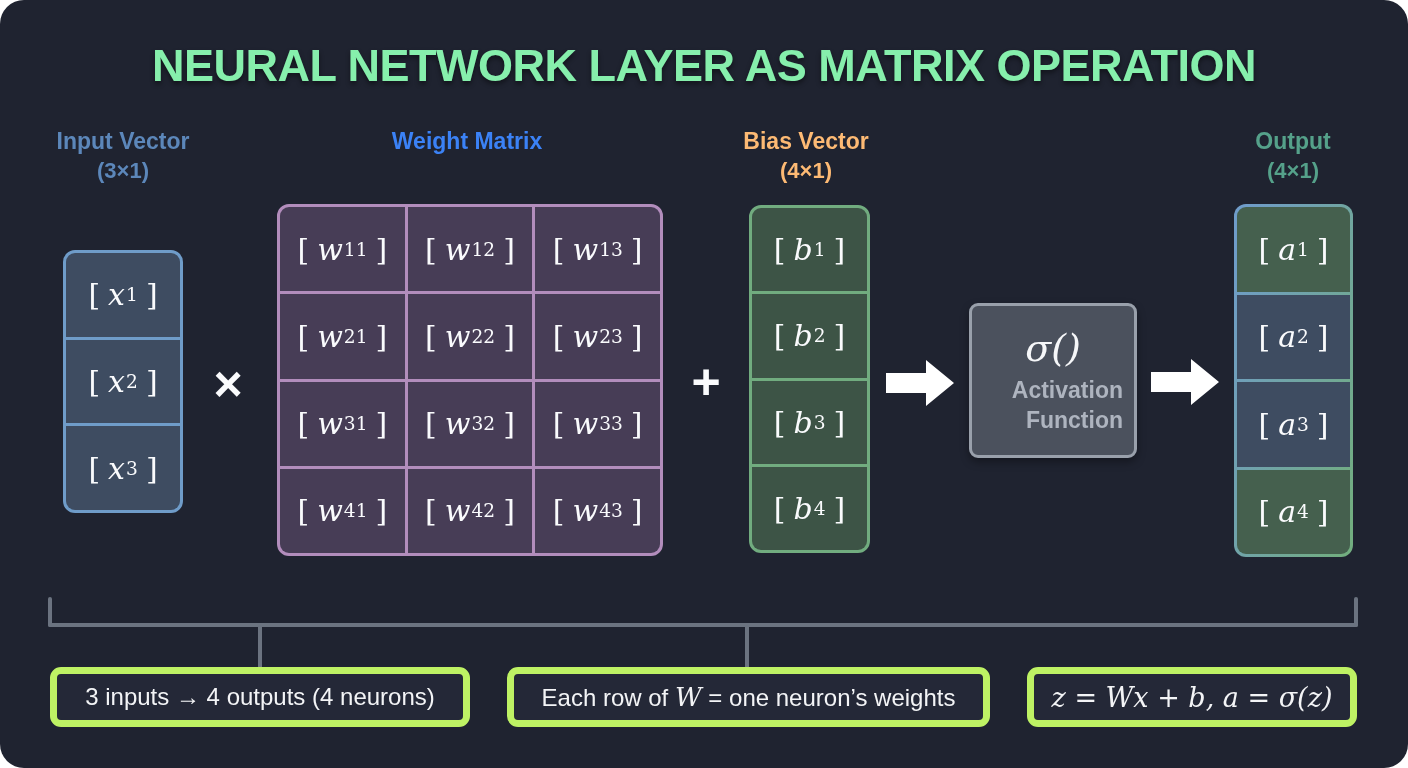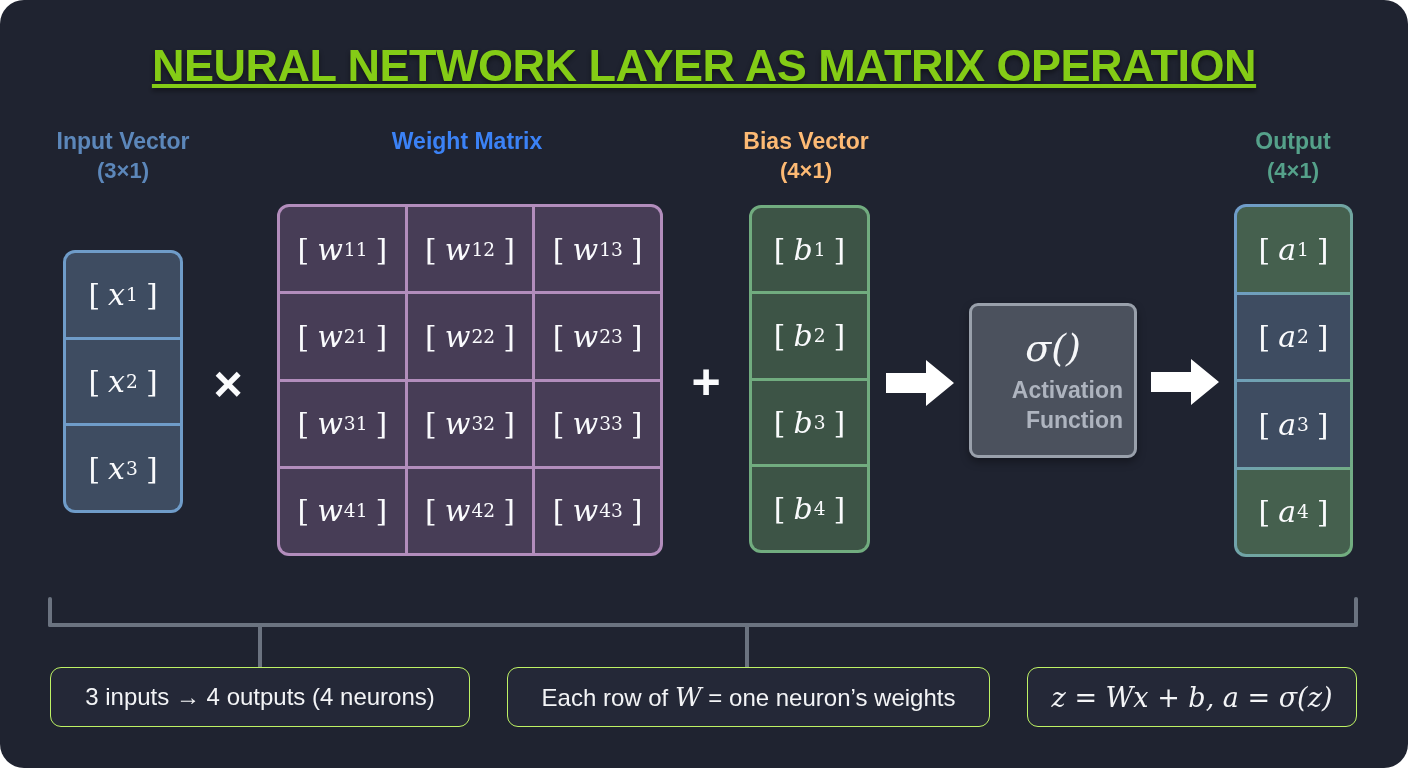--- a/index.html
+++ b/index.html
@@ -1,21 +1,21 @@
 <!DOCTYPE html>
 <html><head>
 <meta charset="utf-8">
 <style>
   html,body{margin:0;padding:0;background:#ffffff;}
   body{width:1408px;height:768px;overflow:hidden;font-family:"Liberation Sans",sans-serif;-webkit-font-smoothing:antialiased;}
   .canvas{position:absolute;top:0;left:0;width:1408px;height:768px;background:#1f2330;border-radius:24px;overflow:hidden;}
 
   
   .title{position:absolute;top:40px;left:0;width:100%;text-align:center;font-size:45px;font-weight:700;
-         letter-spacing:-0.5px;color:#84cc16;text-shadow:0 3px 5px rgba(0,0,0,.45);text-decoration:underline;}
+         letter-spacing:-0.5px;color:#86efac;text-shadow:0 3px 5px rgba(0,0,0,.45);}
 
   
   .col-label{position:absolute;top:126px;width:320px;text-align:center;font-weight:700;font-size:23px;line-height:1.32;}
   .col-label .dims{font-size:22px;}
   .lbl-in{left:-37px;color:#5c87ba;}
   .lbl-w{left:307px;color:#3b82f6;}
   .lbl-b{left:646px;color:#fdba74;}
   .lbl-o{left:1133px;color:#55a18a;}
 
   
@@ -64,21 +64,21 @@
   
   .line{position:absolute;background:#6b7380;border-radius:2px;}
   .br-h{left:48px;top:623px;width:1310px;height:4px;}
   .br-l{left:48px;top:597px;width:4px;height:30px;}
   .br-r{left:1354px;top:597px;width:4px;height:30px;}
   .dr-1{left:258px;top:625px;width:4px;height:44px;}
   .dr-2{left:745px;top:625px;width:4px;height:44px;}
 
   
   .note{position:absolute;top:667px;height:60px;box-sizing:border-box;background:#242837;
-        border:1px solid #bef264;border-radius:11px;display:flex;align-items:center;justify-content:center;
+        border:7px solid #bef264;border-radius:11px;display:flex;align-items:center;justify-content:center;
         color:#f3f4f6;font-size:24px;}
   .note .nt{white-space:pre;}
   .note-1{left:50px;width:420px;}
   .note-2{left:507px;width:483px;}
   .note-3{left:1027px;width:330px;font-family:"DejaVu Serif",serif;font-style:italic;font-size:27px;align-items:center;}
   .mvar{font-family:"DejaVu Serif",serif;font-style:italic;font-size:26px;}
 </style>
 </head>
 <body>
 

